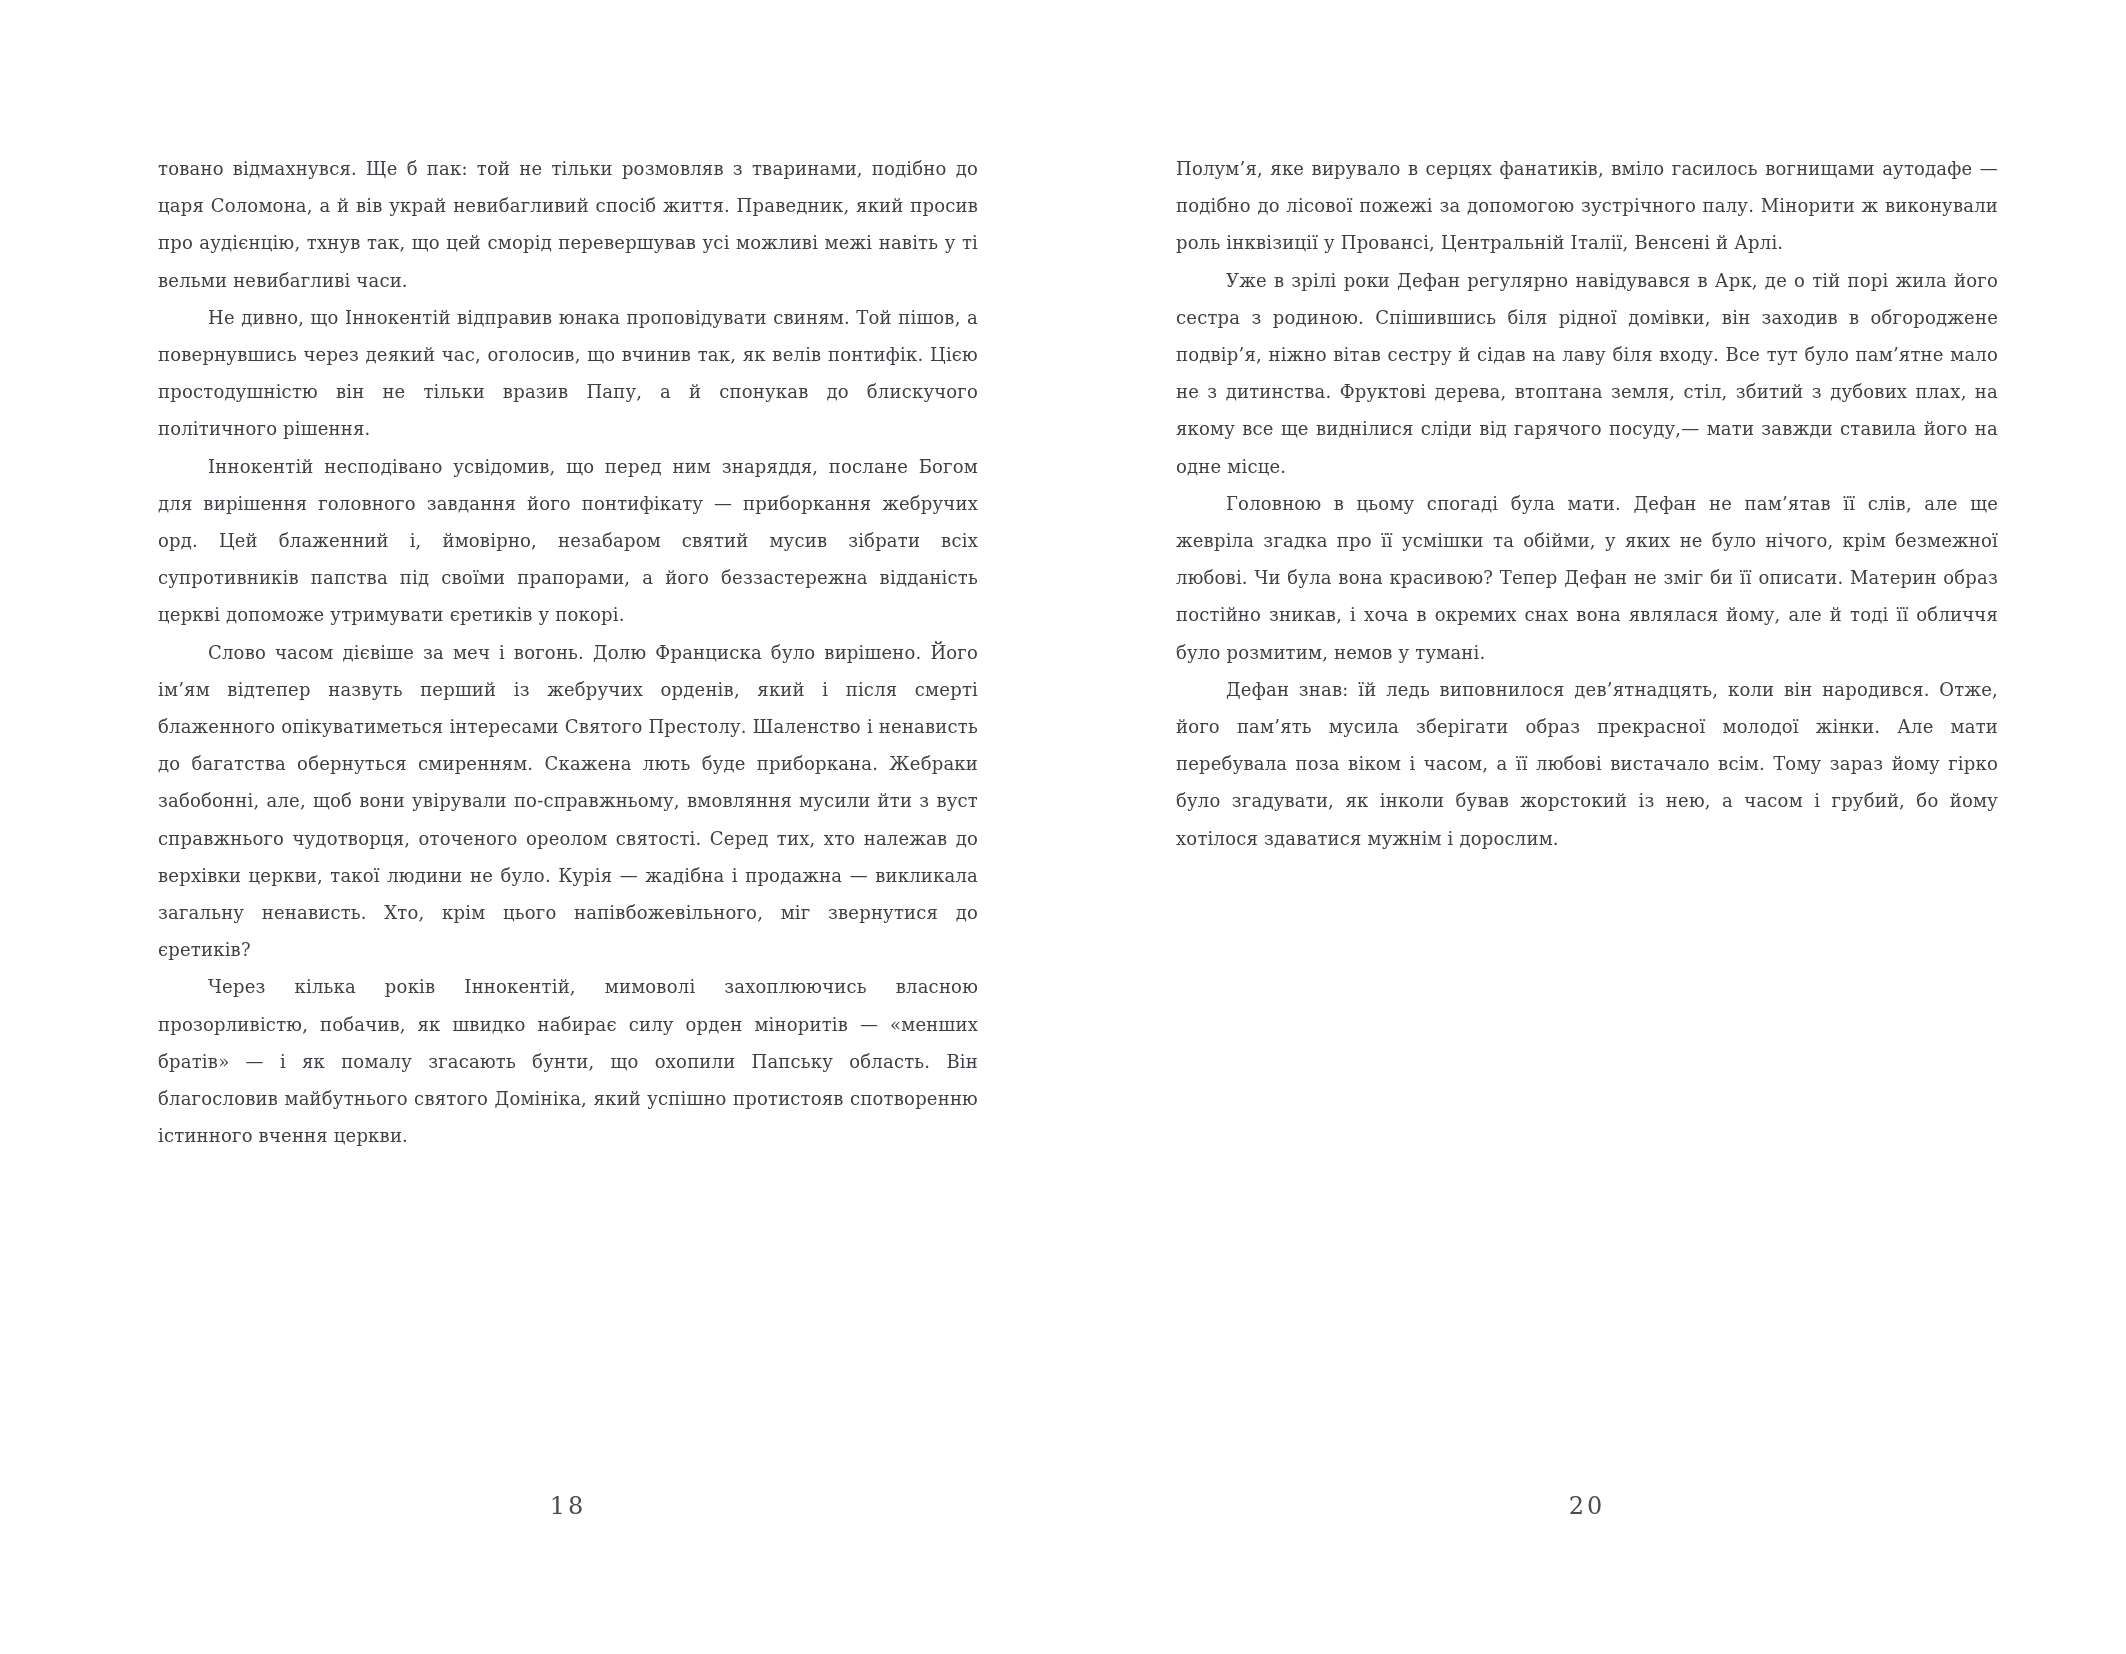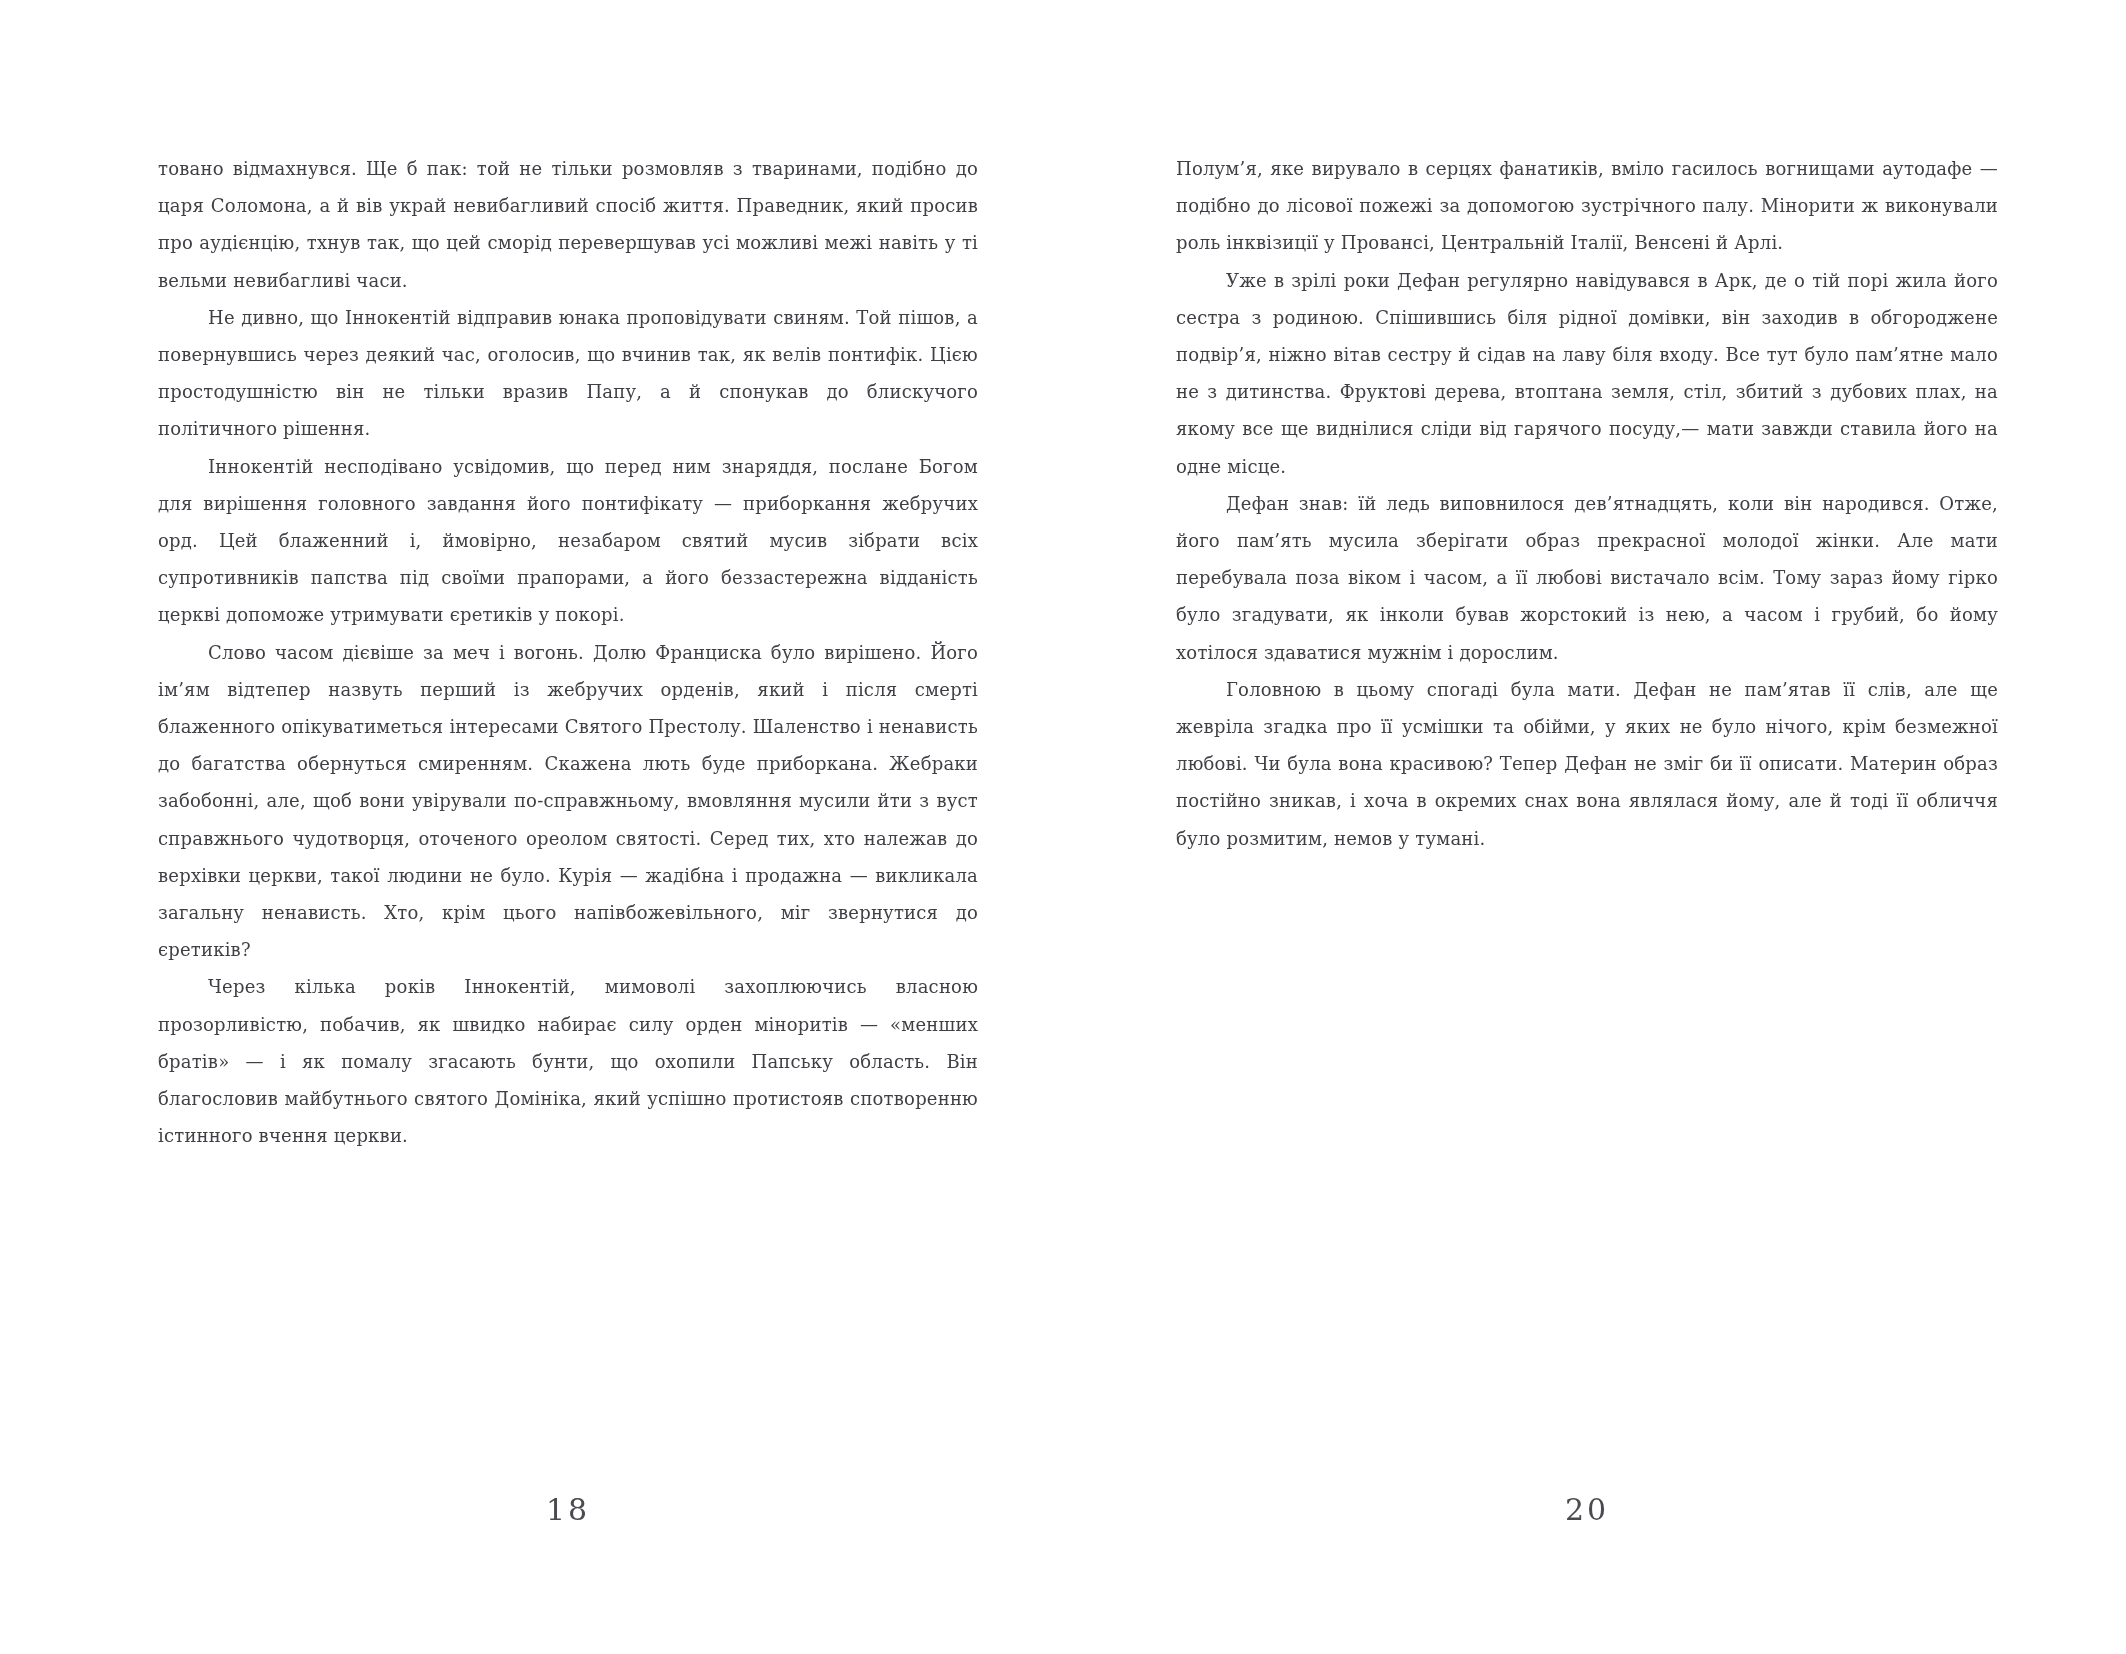--- a/index.html
+++ b/index.html
@@ -35,21 +35,21 @@
     text-indent: 50px;
   }
   .page-text p.no-indent {
     text-indent: 0;
   }
   .page-number {
     position: absolute;
     top: 1492px;
     width: 820px;
     text-align: center;
-    font-size: 30px;
+    font-size: 24px;
     letter-spacing: 3px;
     color: #4a4a50;
   }
   .page-number--left  { left: 158px; }
   .page-number--right { left: 1176px; width: 822px; }
 </style>
 </head>
 <body>
 
 <div class="page-text page-text--left">
@@ -58,17 +58,17 @@
   <p>Іннокентій несподівано усвідомив, що перед ним знаряддя, послане Богом для вирішення головного завдання його понтифікату — приборкання жебручих орд. Цей блаженний і, ймовірно, незабаром святий мусив зібрати всіх супротивників папства під своїми прапорами, а його беззастережна відданість церкві допоможе утримувати єретиків у покорі.</p>
   <p>Слово часом дієвіше за меч і вогонь. Долю Франциска було вирішено. Його ім’ям відтепер назвуть перший із жебручих орденів, який і після смерті блаженного опікуватиметься інтересами Святого Престолу. Шаленство і ненависть до багатства обернуться смиренням. Скажена лють буде приборкана. Жебраки забобонні, але, щоб вони увірували по-справжньому, вмовляння мусили йти з вуст справжнього чудотворця, оточеного ореолом святості. Серед тих, хто належав до верхівки церкви, такої людини не було. Курія — жадібна і продажна — викликала загальну ненависть. Хто, крім цього напівбожевільного, міг звернутися до єретиків?</p>
   <p>Через кілька років Іннокентій, мимоволі захоплюючись власною прозорливістю, побачив, як швидко набирає силу орден міноритів — «менших братів» — і як помалу згасають бунти, що охопили Папську область. Він благословив майбутнього святого Домініка, який успішно протистояв спотворенню істинного вчення церкви.</p>
 </div>
 
 <div class="page-number page-number--left">18</div>
 
 <div class="page-text page-text--right">
   <p class="no-indent">Полум’я, яке вирувало в серцях фанатиків, вміло гасилось вогнищами аутодафе — подібно до лісової пожежі за допомогою зустрічного палу. Мінорити ж виконували роль інквізиції у Провансі, Центральній Італії, Венсені й Арлі.</p>
   <p>Уже в зрілі роки Дефан регулярно навідувався в Арк, де о тій порі жила його сестра з родиною. Спішившись біля рідної домівки, він заходив в обгороджене подвір’я, ніжно вітав сестру й сідав на лаву біля входу. Все тут було пам’ятне мало не з дитинства. Фруктові дерева, втоптана земля, стіл, збитий з дубових плах, на якому все ще виднілися сліди від гарячого посуду,— мати завжди ставила його на одне місце.</p>
+  <p>Головною в цьому спогаді була мати. Дефан не пам’ятав її слів, але ще жевріла згадка про її усмішки та обійми, у яких не було нічого, крім безмежної любові. Чи була вона красивою? Тепер Дефан не зміг би її описати. Материн образ постійно зникав, і хоча в окремих снах вона являлася йому, але й тоді її обличчя було розмитим, немов у тумані.</p>
   <p>Дефан знав: їй ледь виповнилося дев’ятнадцять, коли він народився. Отже, його пам’ять мусила зберігати образ прекрасної молодої жінки. Але мати перебувала поза віком і часом, а її любові вистачало всім. Тому зараз йому гірко було згадувати, як інколи бував жорстокий із нею, а часом і грубий, бо йому хотілося здаватися мужнім і дорослим.</p>
-  <p>Головною в цьому спогаді була мати. Дефан не пам’ятав її слів, але ще жевріла згадка про її усмішки та обійми, у яких не було нічого, крім безмежної любові. Чи була вона красивою? Тепер Дефан не зміг би її описати. Материн образ постійно зникав, і хоча в окремих снах вона являлася йому, але й тоді її обличчя було розмитим, немов у тумані.</p>
 </div>
 
 <div class="page-number page-number--right">20</div>
 
 </body></html>

